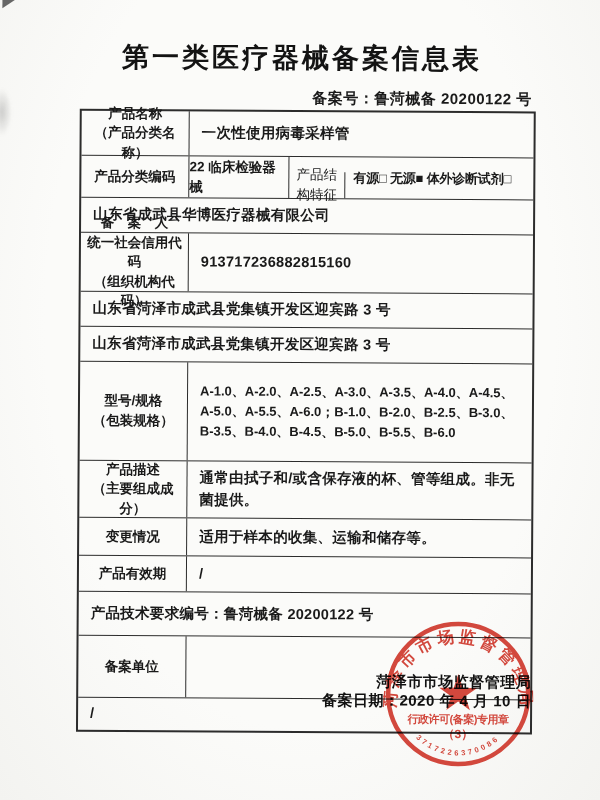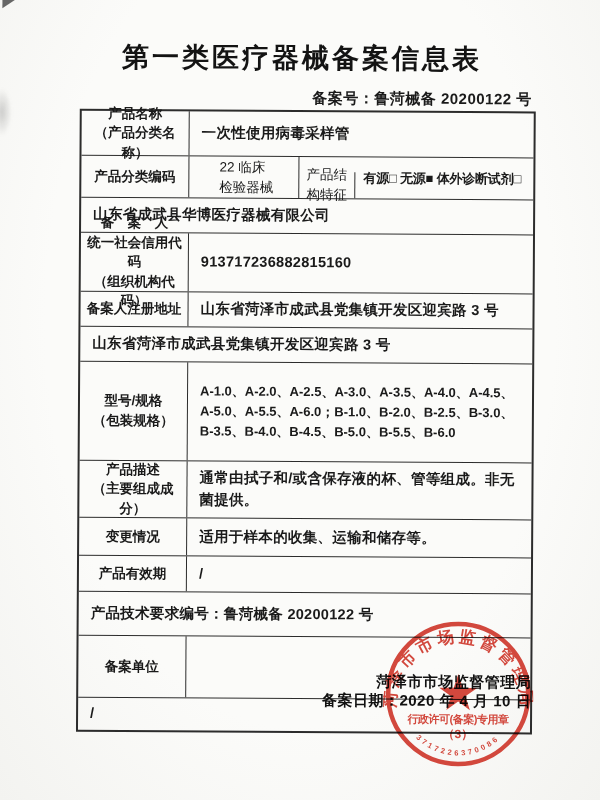--- a/index.html
+++ b/index.html
@@ -30,21 +30,21 @@
   .label{
     width:108px;flex:0 0 108px;border-right:1.5px solid #2c2c2c;
     justify-content:center;text-align:center;
     font-size:13.5px;font-weight:bold;white-space:pre-line;line-height:1.45;
     padding:0 2px;
   }
   .value{
     flex:1;padding:0 12px;font-size:14.5px;font-weight:bold;line-height:1.5;
     letter-spacing:.3px;
   }
-  .c2{width:100px;flex:0 0 100px;border-right:1.5px solid #2c2c2c;padding:0 20px;font-size:13.5px;font-weight:normal;line-height:1.45;margin-left:10px;}
+  .c2{width:100px;flex:0 0 100px;border-right:1.5px solid #2c2c2c;padding:0 0;font-size:13.5px;font-weight:bold;line-height:1.45;}
   .c3{width:56px;flex:0 0 56px;border-right:1.5px solid #2c2c2c;justify-content:center;text-align:center;font-size:13.5px;font-weight:normal;white-space:pre-line;line-height:1.45;margin-top:15px;}
   .c4{flex:1;padding:0 8px;font-size:13px;font-weight:bold;letter-spacing:-.2px;}
   .specs{font-size:13px;letter-spacing:0;line-height:1.55;}
   .overlay-text{
     position:absolute;top:671px;right:67px;text-align:right;z-index:2;
     font-size:15px;font-weight:bold;line-height:19px;letter-spacing:.5px;color:#111;
   }
   .stamp{
     position:absolute;left:385px;top:618px;width:150px;height:150px;z-index:3;
     mix-blend-mode:multiply;opacity:.93;
@@ -89,21 +89,20 @@
     </div>
 
     <div class="row" style="height:58px">
       <div class="cell label">备　案　人
 统一社会信用代码
 （组织机构代码）</div>
       <div class="cell value">913717236882815160</div>
     </div>
 
     <div class="row" style="height:34px">
-      <div class="cell label">备案人注册地址</div>
       <div class="cell value">山东省菏泽市成武县党集镇开发区迎宾路 3 号</div>
     </div>
 
     <div class="row" style="height:34px">
       <div class="cell value">山东省菏泽市成武县党集镇开发区迎宾路 3 号</div>
     </div>
 
     <div class="row" style="height:98px">
       <div class="cell label">型号/规格
 （包装规格）</div>

